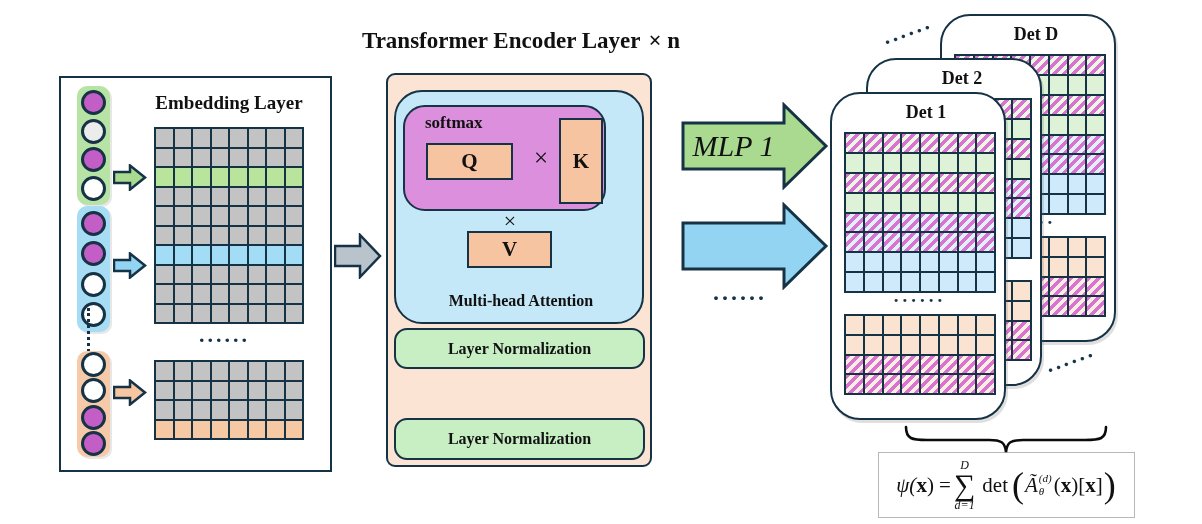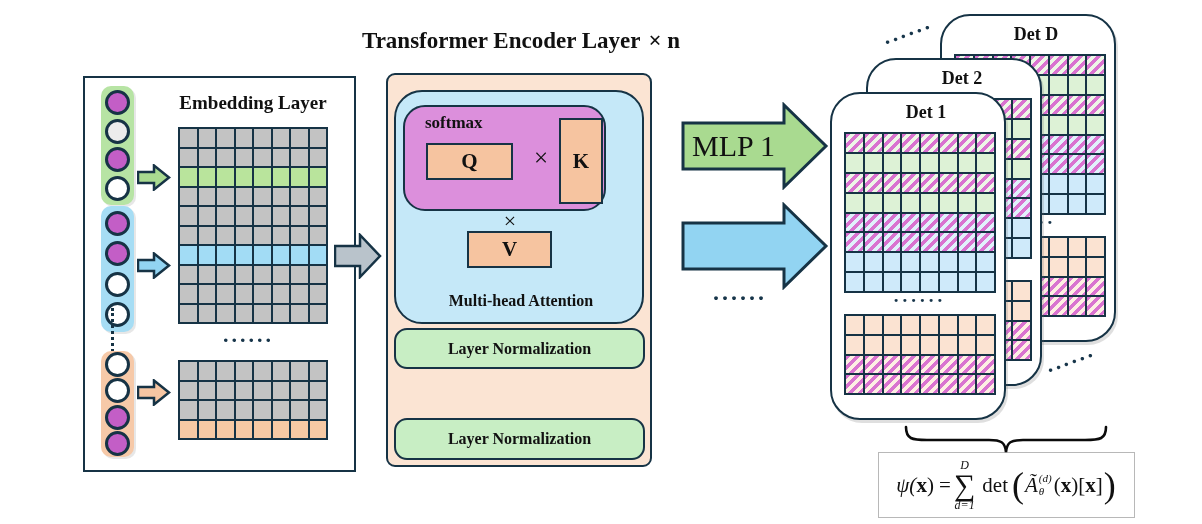--- a/index.html
+++ b/index.html
@@ -6,21 +6,21 @@
   .canvas{position:relative;width:1202px;height:524px;background:#fff;overflow:hidden;
           font-family:"Liberation Serif",serif;color:#111;}
   .abs{position:absolute;}
 
   
   .sec-title{position:absolute;font-weight:bold;font-size:23px;color:#111;white-space:nowrap;}
   .enc-title{display:flex;gap:14px;align-items:baseline;}
 
   
   .lbox{position:absolute;left:59px;top:76px;width:269px;height:392px;
-        border:2.5px solid #163345;background:#fff;margin-left:24px;}
+        border:2.5px solid #163345;background:#fff;}
   .tgroup{position:absolute;width:33px;border-radius:10px;display:flex;flex-direction:column;
           align-items:center;justify-content:space-evenly;box-shadow:2px 2px 0 rgba(120,120,120,.18);}
   .tg-green{background:#b7e4a4;}
   .tg-blue{background:#a6ddf4;}
   .tg-orange{background:#f6c9a8;}
   .tok{width:25px;height:25px;border-radius:50%;border:3px solid #163345;box-sizing:border-box;}
   .tk-magenta{background:#c35ec6;}
   .tk-white{background:#ffffff;}
   .tk-lightgray{background:#ececec;}
   .vdots{position:absolute;left:26px;top:230px;height:44px;width:0;border-left:3.5px dotted #163345;}
@@ -61,21 +61,21 @@
              font-weight:bold;font-size:16px;}
   .encrow{position:absolute;left:6px;width:251px;border:2px solid #163345;border-radius:13px;
           box-sizing:border-box;display:flex;align-items:center;justify-content:center;
           font-weight:bold;font-size:16px;text-align:right;}
   .encrow.green{background:#c8eec4;}
   .encrow.grayrow{background:#d2d2d2;}
 
   
   .arrow-wrap{position:absolute;}
   .mlp-label{position:absolute;left:0;top:0;width:105px;height:100%;display:flex;
-             align-items:center;justify-content:center;font-size:30px;color:#111;}
+             align-items:center;justify-content:center;font-size:30px;color:#111;font-style:italic;}
 
   
   .card{position:absolute;width:176px;height:328px;background:#fff;border:2.5px solid #163345;
         border-radius:30px;box-sizing:border-box;box-shadow:2px 3px 0 rgba(110,110,110,.22);}
   .card-title{position:absolute;left:8px;top:8px;width:100%;text-align:center;
               font-weight:bold;font-size:18px;}
   .det-a{left:12px;top:38px;width:152px;height:161px;}
   .det-b{left:12px;top:220px;width:152px;height:81px;}
   .det-dots{left:0;top:192px;width:176px;text-align:center;font-size:19px;letter-spacing:4px;}
   .diag-dots{position:absolute;font-weight:bold;font-size:22px;letter-spacing:3px;color:#17354a;

